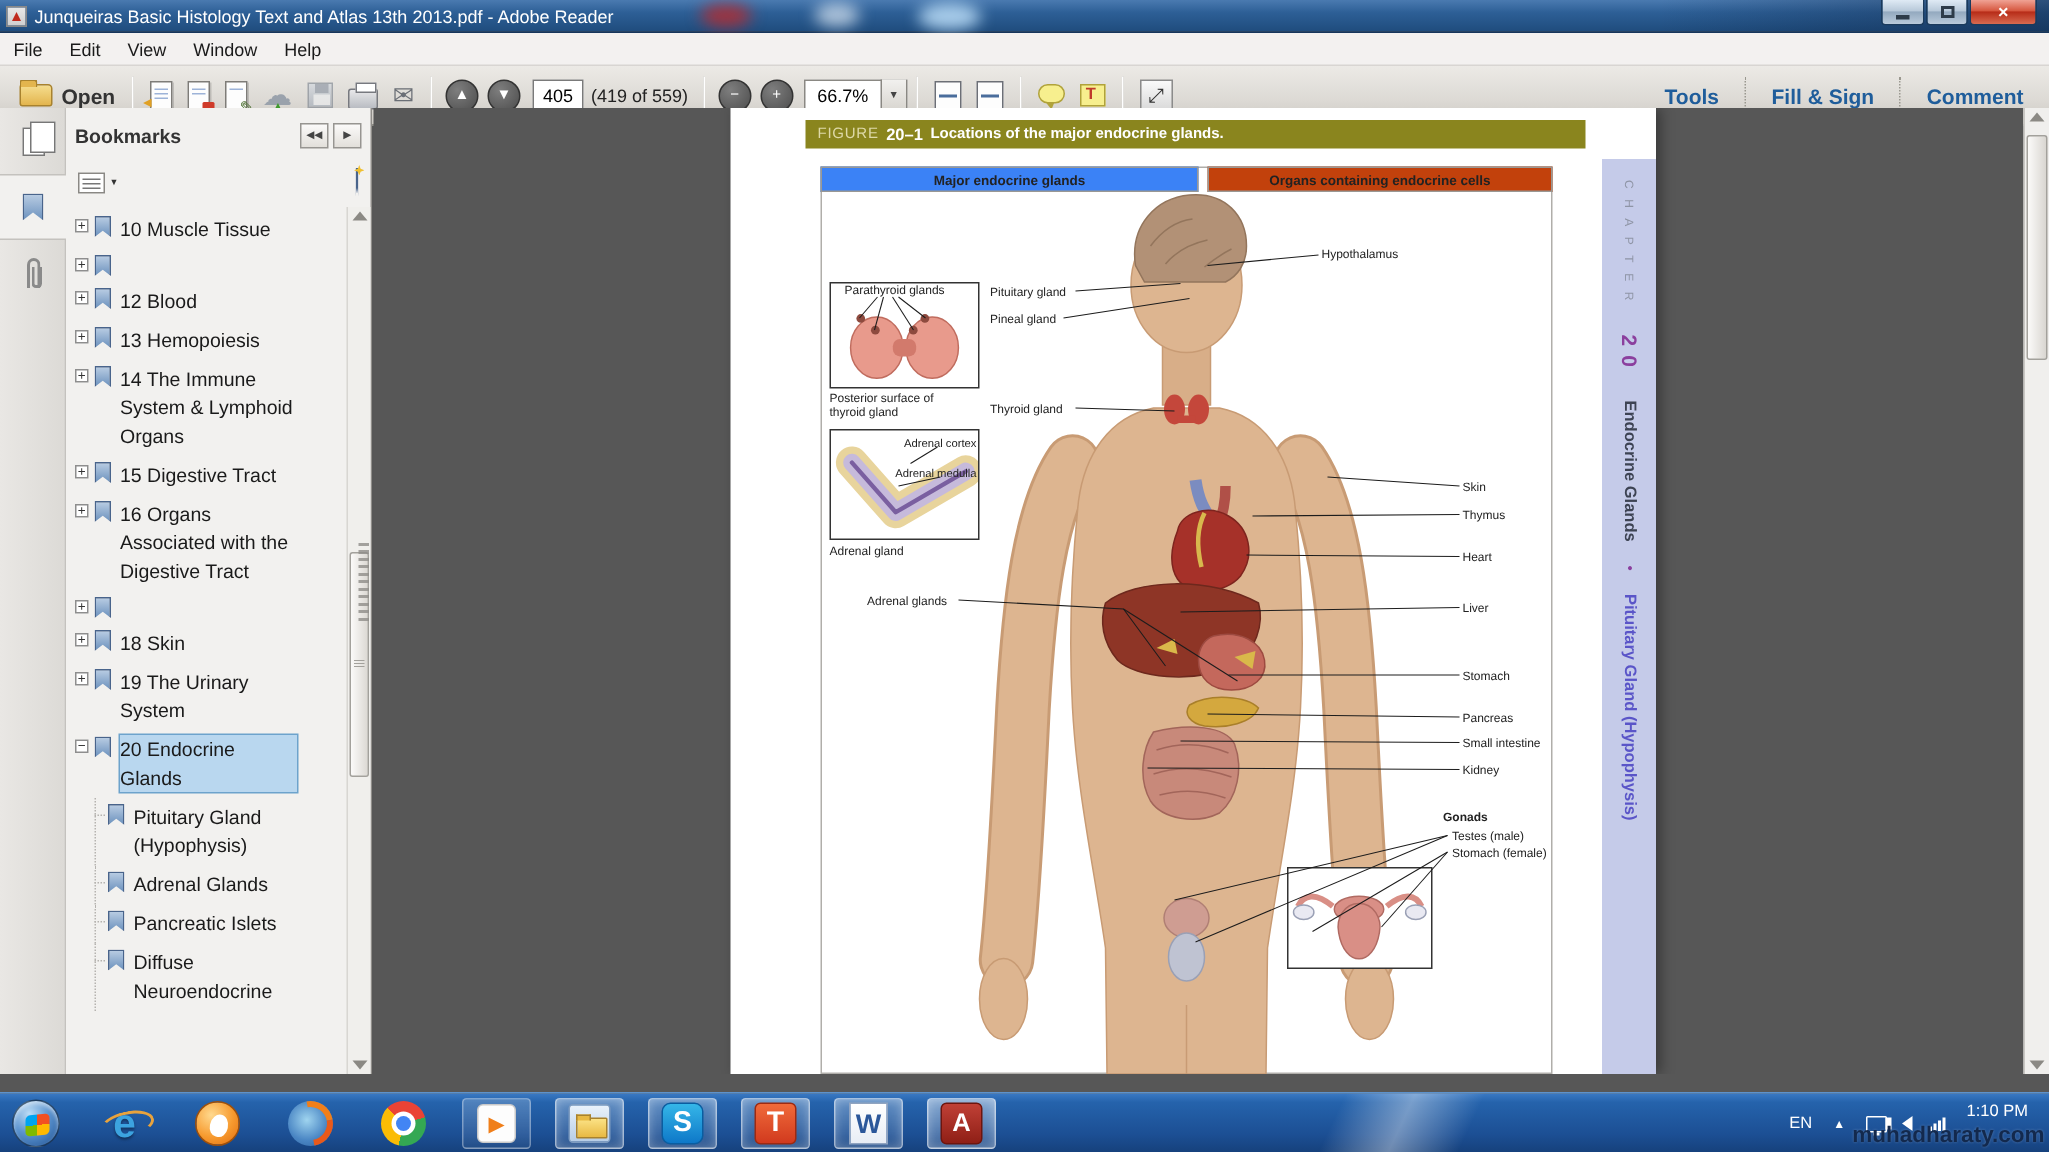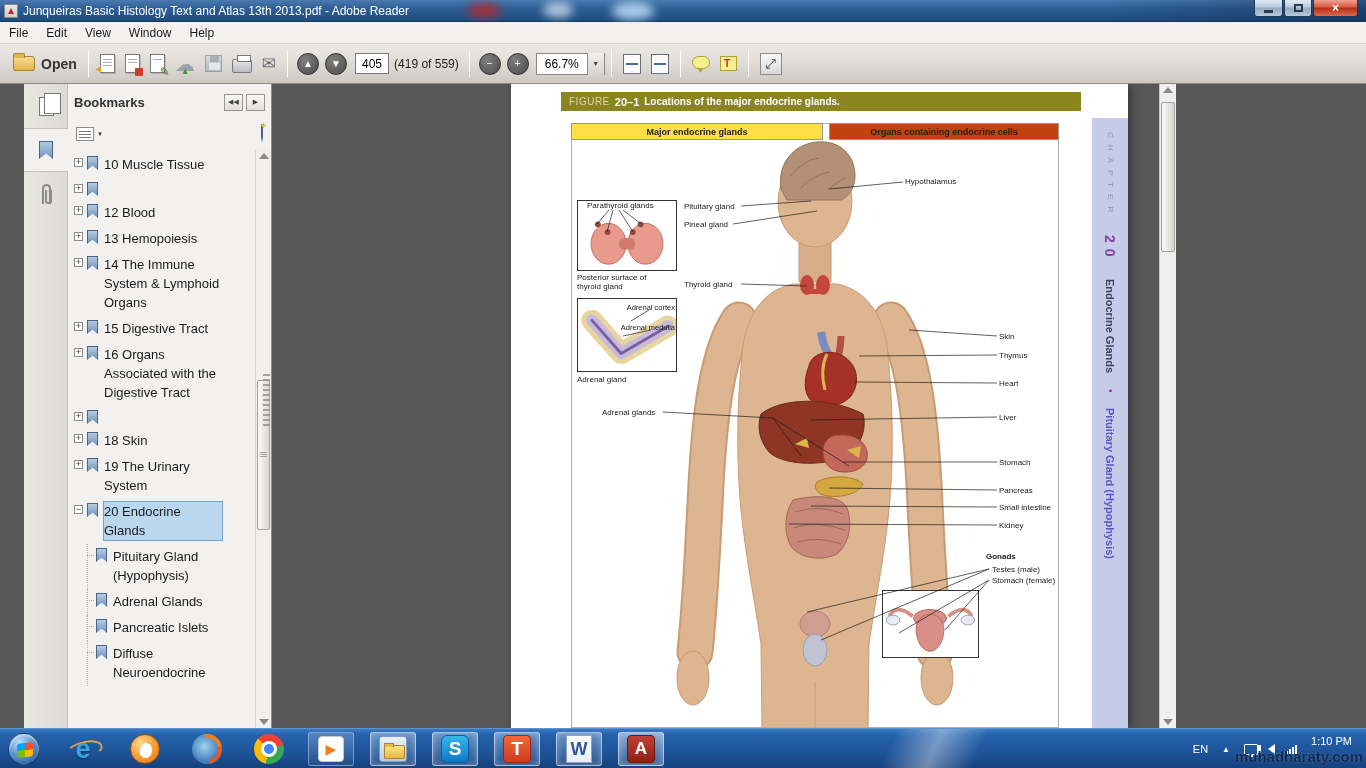--- a/index.html
+++ b/index.html
@@ -69,21 +69,21 @@
   .bubble-ico{width:18px;height:13px;background:#f7ef8e;border:1px solid #b0a23a;border-radius:7px;position:relative;margin-top:-3px;}
   .bubble-ico::before{content:"";position:absolute;left:4px;bottom:-5px;border-left:4px solid transparent;border-right:2px solid transparent;border-top:5px solid #b0a23a;}
   .hl-ico{width:17px;height:15px;background:#f7ef8e;border:1px solid #b0a23a;position:relative;}
   .hl-ico::before{content:"T";position:absolute;left:3px;top:0px;font-size:11px;color:#c03a2a;font-weight:bold;}
   .fs-ico{width:22px;height:22px;background:linear-gradient(#fafafa,#d8d8d8);border:1px solid #8b8b8b;display:flex;align-items:center;justify-content:center;font-size:13px;color:#333;}
   #right-actions{margin-left:auto;display:flex;align-items:center;height:100%;}
   .raction{font-size:14px;font-weight:bold;color:#1f5d9b;padding:0 17px;height:26px;display:flex;align-items:center;border-left:1px dotted #9a988f;}
   .raction:first-child{border-left:none;}
 
   
-  #main{position:absolute;left:0;top:84px;width:1152px;height:644px;margin-left:24px;}
+  #main{position:absolute;left:0;top:72px;width:1366px;height:644px;}
 
   
   #panel{position:absolute;left:0;top:0;width:248px;height:644px;background:#f2f1ef;border-right:1px solid #8f8d89;}
   #rail{position:absolute;left:0;top:0;width:44px;height:644px;background:linear-gradient(90deg,#e9e7e4,#dcdad6);border-right:1px solid #c4c2be;}
   .rail-btn{width:44px;height:44px;display:flex;align-items:center;justify-content:center;}
   .rail-btn.active{background:#f2f1ef;border-top:1px solid #c4c2be;border-bottom:1px solid #c4c2be;}
   .pages-ico{width:15px;height:19px;border:1px solid #777;background:#fff;position:relative;}
   .pages-ico::before{content:"";position:absolute;left:4px;top:-5px;width:15px;height:19px;border:1px solid #777;background:#fff;}
   .flag-ico{width:14px;height:18px;background:linear-gradient(#b7cbe2,#6f94bf);border:1px solid #49648b;
     clip-path:polygon(0 0,100% 0,100% 100%,50% 70%,0 100%);}
@@ -135,21 +135,21 @@
   
   #page{position:absolute;left:238px;top:0;width:617px;height:644px;background:#fff;box-shadow:3px 0 8px rgba(0,0,0,.35);}
   #fig-banner{position:absolute;left:50px;top:8px;width:520px;height:19px;background:#8a851e;color:#fff;
     display:flex;align-items:center;padding:0 8px;gap:5px;}
   #fig-banner .pre{color:#ded9a8;font-size:10px;letter-spacing:.5px;}
   #fig-banner .num{font-size:11px;font-weight:bold;}
   #fig-banner .cap{font-size:10px;font-weight:bold;}
   #content-box{position:absolute;left:60px;top:39px;width:488px;height:605px;border:1px solid #b0aeaa;background:#fff;}
   .col-hd{position:absolute;top:39px;height:17px;border:1px solid #9a9894;font-size:9px;font-weight:bold;color:#222;
     display:flex;align-items:center;justify-content:center;}
-  #col-left{left:60px;width:252px;background:#fde047;}
+  #col-left{left:60px;width:252px;background:#3b82f6;}
   #col-right{left:318px;width:230px;background:#c2410c;}
   #anatomy,#leader-svg{position:absolute;left:0;top:0;width:617px;height:644px;pointer-events:none;}
   #leader-svg polyline{fill:none;stroke:#1c1c1c;stroke-width:.7;}
   .inset{position:absolute;background:#fff;border:1px solid #333;}
   #inset-parathyroid{left:66px;top:116px;width:100px;height:71px;}
   #inset-adrenal{left:66px;top:214px;width:100px;height:74px;}
   #inset-gonads{left:371px;top:506px;width:97px;height:68px;}
   .inset svg{position:absolute;left:0;top:0;width:100%;height:100%;}
   #fig-labels .fig-label{position:absolute;font-size:8px;color:#222;white-space:nowrap;line-height:10px;}
   #fig-labels .fig-label.b{font-weight:bold;}
@@ -320,20 +320,25 @@
     <div class="tbtn">
         <span class="bubble-ico"></span>
       </div>
     <div class="tbtn">
         <span class="hl-ico"></span>
       </div>
     <div class="tsep"></div>
     <div class="tbtn">
         <span class="fs-ico">⤢</span>
       </div>
+    <div id="right-actions">
+        <span class="raction">Tools</span>
+        <span class="raction">Fill &amp; Sign</span>
+        <span class="raction">Comment</span>
+      </div>
   </div>
 
   <div id="main">
 
     <div id="panel">
       <div id="rail">
         <div class="rail-btn">
             <span class="pages-ico"></span>
           </div>
         <div class="rail-btn active">

